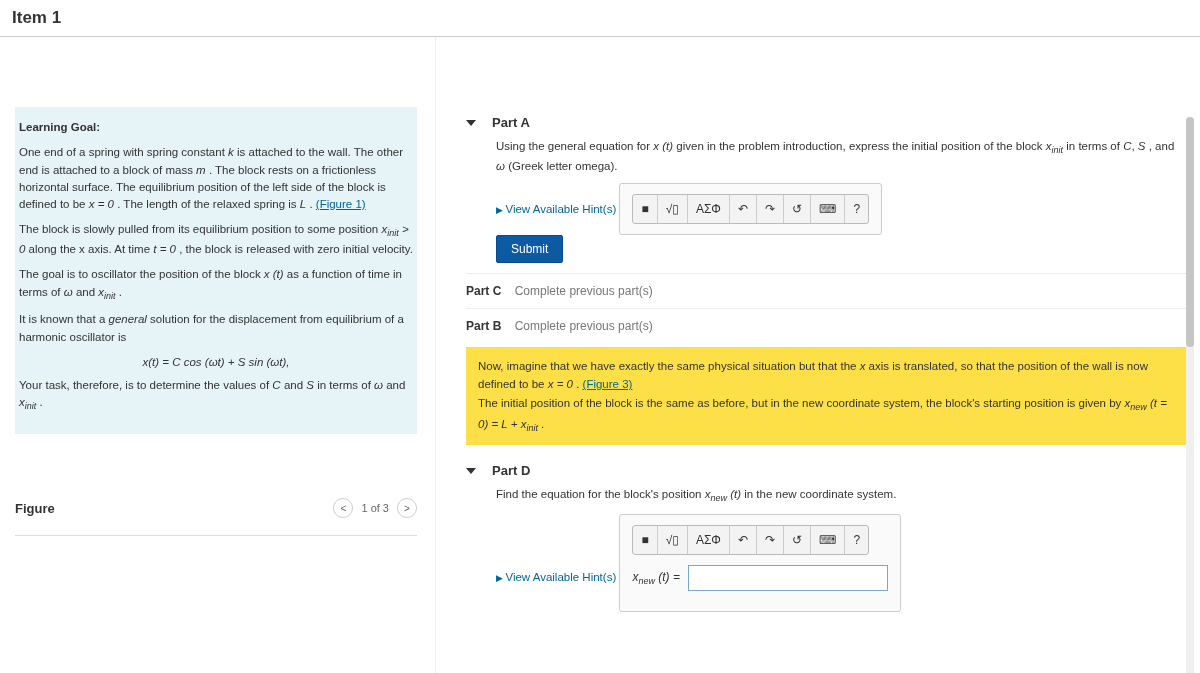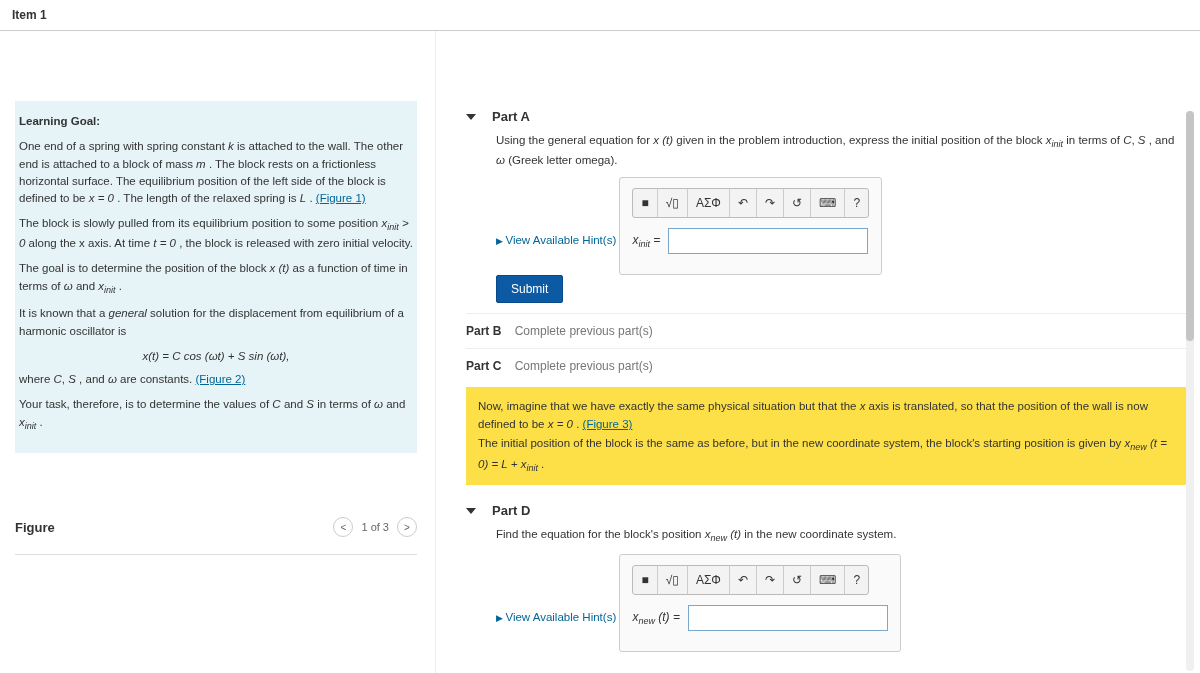--- a/index.html
+++ b/index.html
@@ -1,17 +1,17 @@
 <!DOCTYPE html>
 <html><head>
 <meta charset="utf-8">
 <style>
   * { box-sizing: border-box; margin: 0; padding: 0; }
   body { font-family: Arial, Helvetica, sans-serif; font-size: 12px; color: #333; background: #fff; width: 1200px; }
-  .header { padding: 8px 12px; font-size: 12px; font-weight: bold; border-bottom: 1px solid #ccc; }
+  .header { padding: 8px 12px; font-size: 17px; font-weight: bold; border-bottom: 1px solid #ccc; }
   .main { display: flex; }
   .left { width: 435px; padding: 70px 18px 10px 15px; position: relative; }
   .right { flex: 1; padding: 70px 14px 10px 30px; border-left: 1px solid #eee; height: 650px; overflow-y: auto; position: relative; }
   .goalbox { background: #e6f3f7; padding: 12px 4px; font-size: 11.5px; line-height: 1.5; }
   .goalbox b { font-weight: bold; }
   .goalbox p { margin-bottom: 8px; }
   .goalbox .eq { text-align: center; font-style: italic; margin: 6px 0; }
   .link { color: #006699; text-decoration: underline; cursor: pointer; }
   .ital { font-style: italic; }
   .sub { font-size: 9px; vertical-align: sub; }
@@ -58,36 +58,30 @@
         <span>. The block rests on a frictionless horizontal surface. The equilibrium position of the left side of the block is defined to be </span><span class="ital">x = 0</span>
         <span>. The length of the relaxed spring is </span><span class="ital">L</span>
         <span>. </span><span class="link">(Figure 1)</span>
       </p>
       <p>
         <span>The block is slowly pulled from its equilibrium position to some position </span><span class="ital">x<span class="sub">init</span> &gt; 0</span>
         <span> along the x axis. At time </span><span class="ital">t = 0</span>
         <span> , the block is released with zero initial velocity.</span>
       </p>
       <p>
-        <span>The goal is to determine the position of the block </span><span class="ital">x (t)</span>
+        <span>The goal is to oscillator the position of the block </span><span class="ital">x (t)</span>
         <span> as a function of time in terms of </span><span class="ital">ω</span>
         <span> and </span><span class="ital">x<span class="sub">init</span></span>
         <span> .</span>
       </p>
       <p>
         <span>It is known that a </span><span class="ital">general</span>
         <span> solution for the displacement from equilibrium of a harmonic oscillator is</span>
       </p>
       <p class="eq">x(t) = C cos (ωt) + S sin (ωt),</p>
-      <p>
-        <span>where </span><span class="ital">C</span>,
-        <span class="ital">S</span>
-        <span>, and </span><span class="ital">ω</span>
-        <span> are constants. </span><span class="link">(Figure 2)</span>
-      </p>
       <p>
         <span>Your task, therefore, is to determine the values of </span><span class="ital">C</span>
         <span> and </span><span class="ital">S</span>
         <span> in terms of </span><span class="ital">ω</span>
         <span> and </span><span class="ital">x<span class="sub">init</span></span>
         <span> .</span>
       </p>
     </div>
 
     <div class="figure-head">
@@ -139,34 +133,30 @@
         <div class="toolbar">
           <span class="tb">■</span>
           <span class="tb">√▯</span>
           <span class="tb">ΑΣΦ</span>
           <span class="tb">↶</span>
           <span class="tb">↷</span>
           <span class="tb">↺</span>
           <span class="tb">⌨</span>
           <span class="tb">?</span>
         </div>
-        <div class="answerrow">
-          <span class="ans-label">x<span class="sub">init</span> =</span>
-          <input class="ans-input" type="text" style="">
-        </div>
       </div><br>
       <button class="submit">Submit</button>
     </div>
 
     <div class="part-locked">
+      <b>Part C</b>
+      <span>Complete previous part(s)</span>
+    </div>
+    <div class="part-locked">
       <b>Part B</b>
-      <span>Complete previous part(s)</span>
-    </div>
-    <div class="part-locked">
-      <b>Part C</b>
       <span>Complete previous part(s)</span>
     </div>
 
     <div class="intercopy">
       <p>
         <span>Now, imagine that we have exactly the same physical situation but that the </span><span class="ital">x</span>
         <span> axis is translated, so that the position of the wall is now defined to be </span><span class="ital">x = 0</span>
         <span> . </span><span class="link">(Figure 3)</span>
       </p>
       <p>

